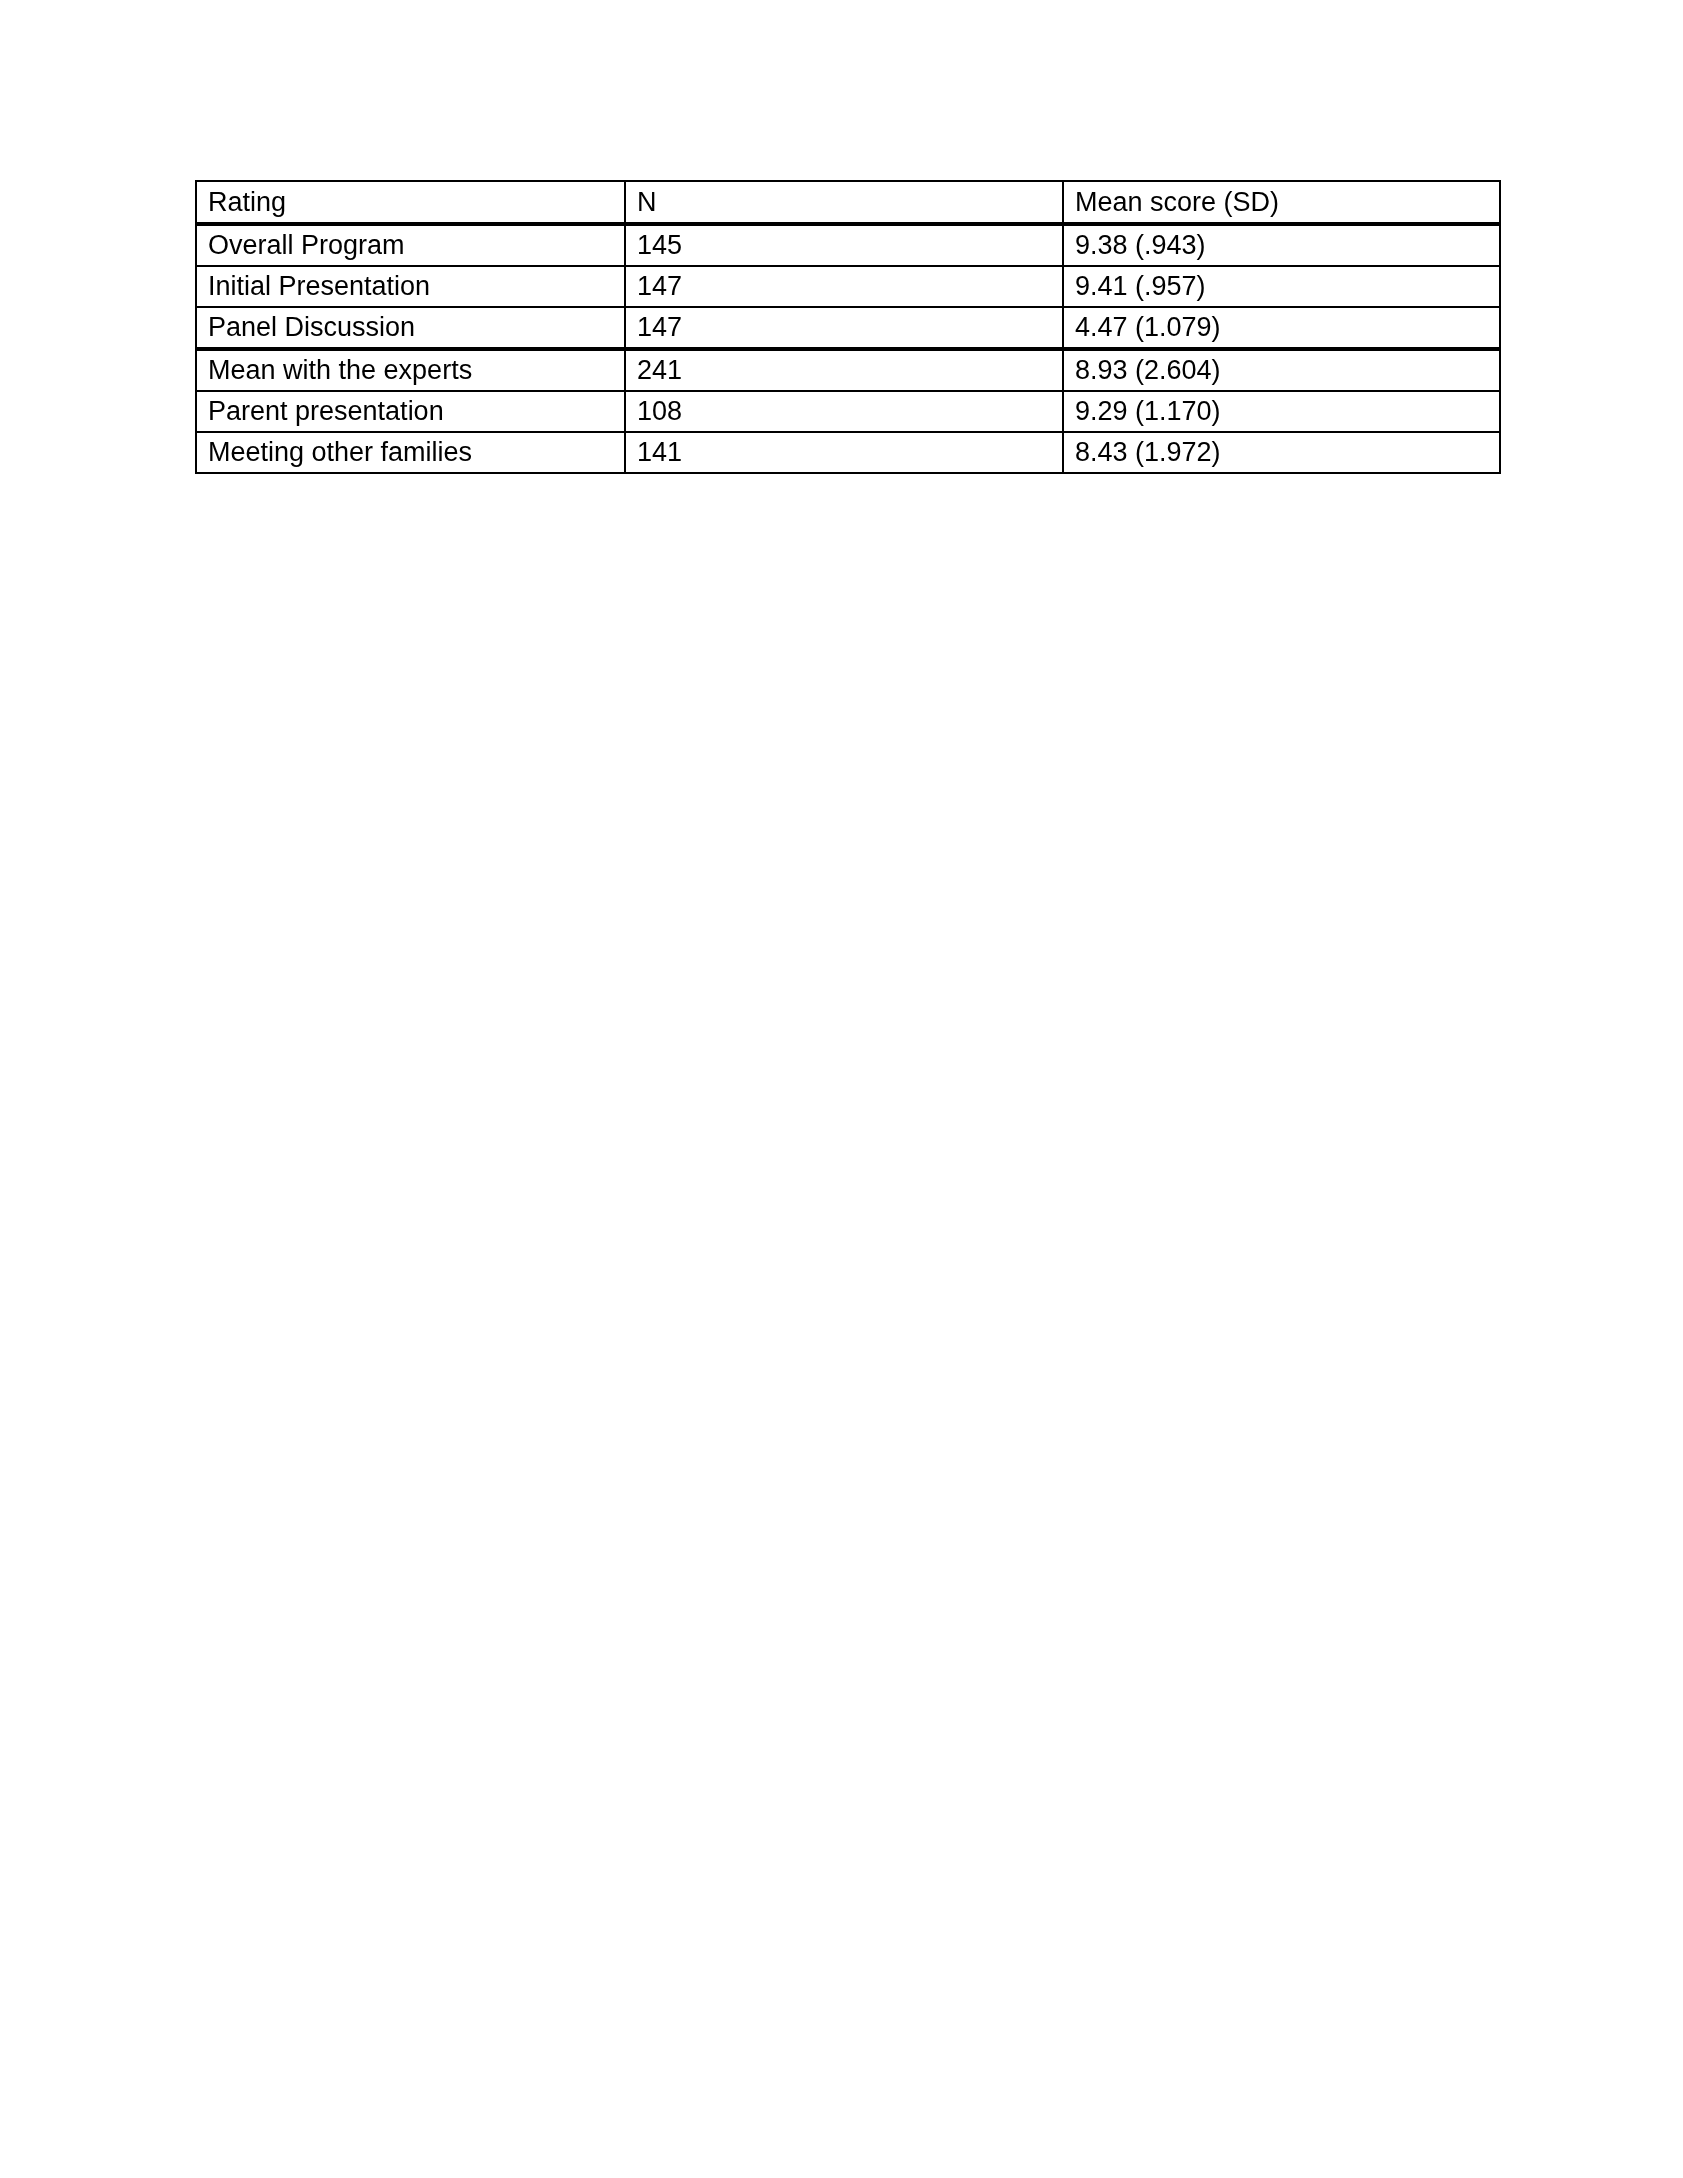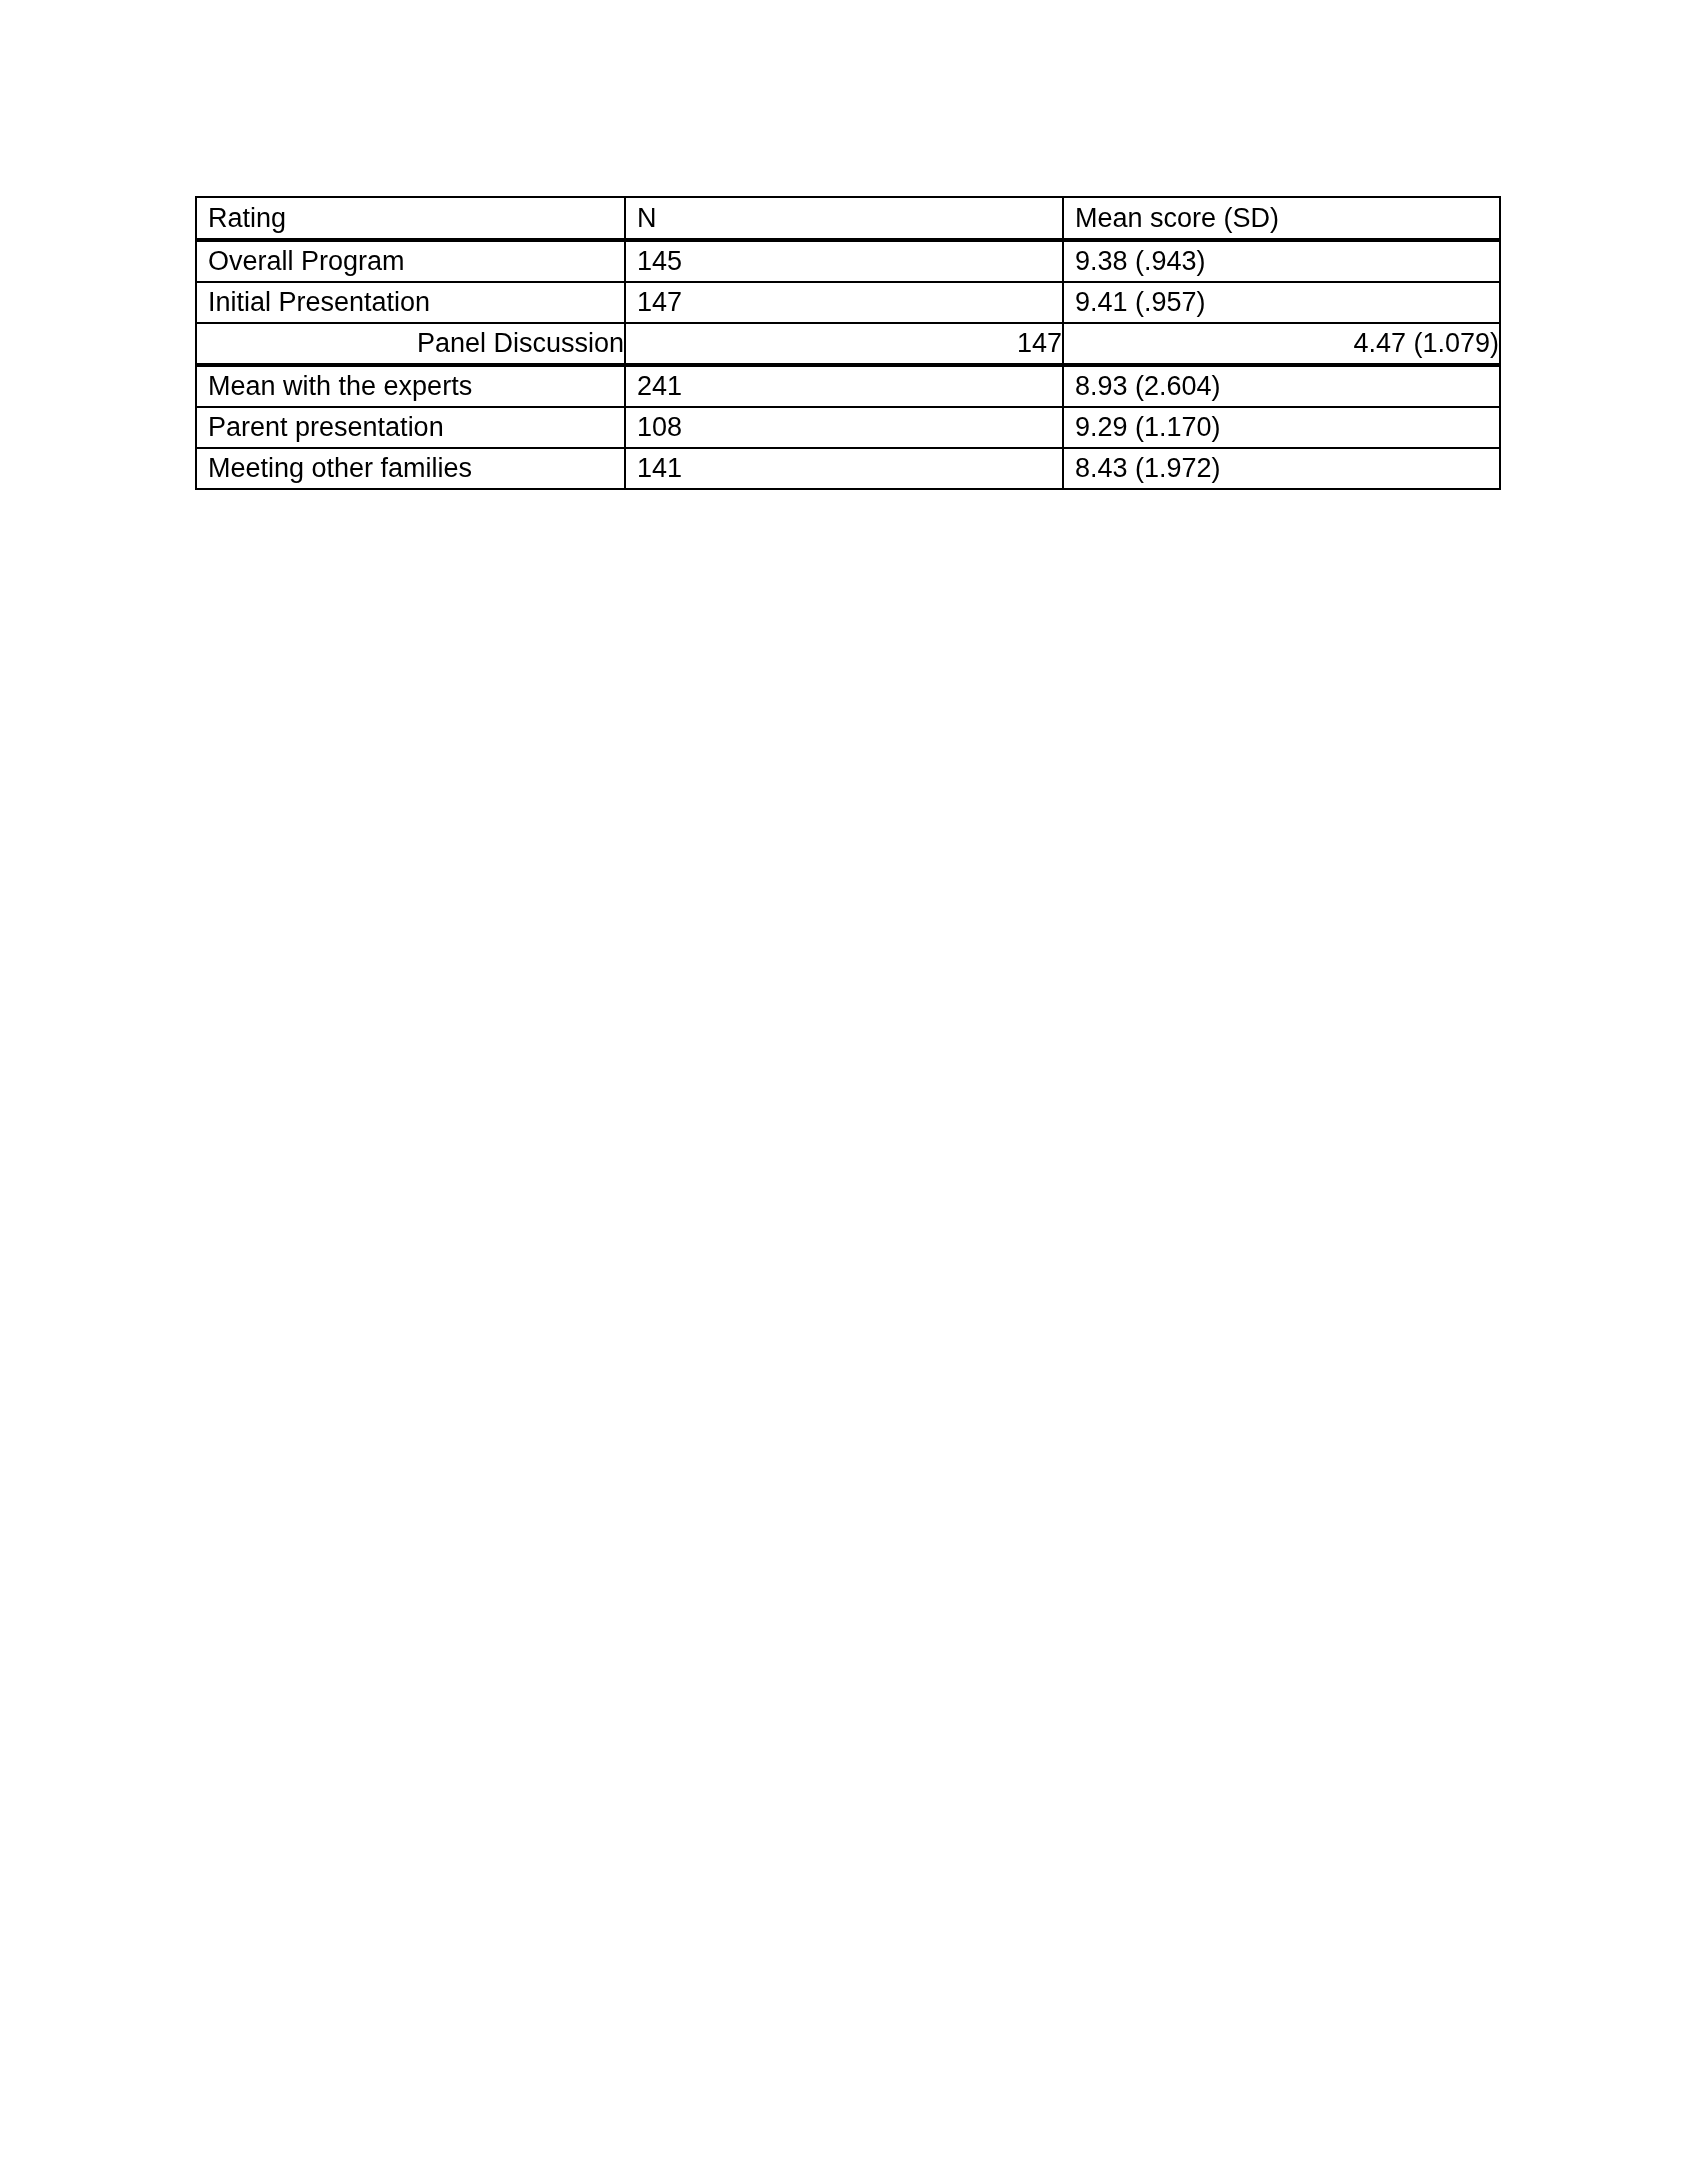--- a/index.html
+++ b/index.html
@@ -14,21 +14,21 @@
   .page {
     position: relative;
     width: 1683px;
     height: 2178px;
     background: #ffffff;
     overflow: hidden;
   }
   table.ratings {
     position: absolute;
     left: 195px;
-    top: 196px;
+    top: 180px;
     width: 1303px;
     border-collapse: collapse;
     table-layout: fixed;
     color: #000000;
     font-size: 27px;
   }
   table.ratings col.c1 { width: 429px; }
   table.ratings col.c2 { width: 438px; }
   table.ratings col.c3 { width: 437px; }
   table.ratings td, table.ratings th {
@@ -42,21 +42,20 @@
     overflow: hidden;
     vertical-align: middle;
   }
   table.ratings tr.header-row th {
     height: 40px;
     line-height: 40px;
     border-bottom-width: 4px;
   }
   table.ratings tr.thick-bottom td {
     border-bottom-width: 4px;
-    text-align: right;
   }
 </style>
 </head>
 <body>
 
 <div class="page">
   <table class="ratings">
     <colgroup>
       <col class="c1">
         <col class="c2">

